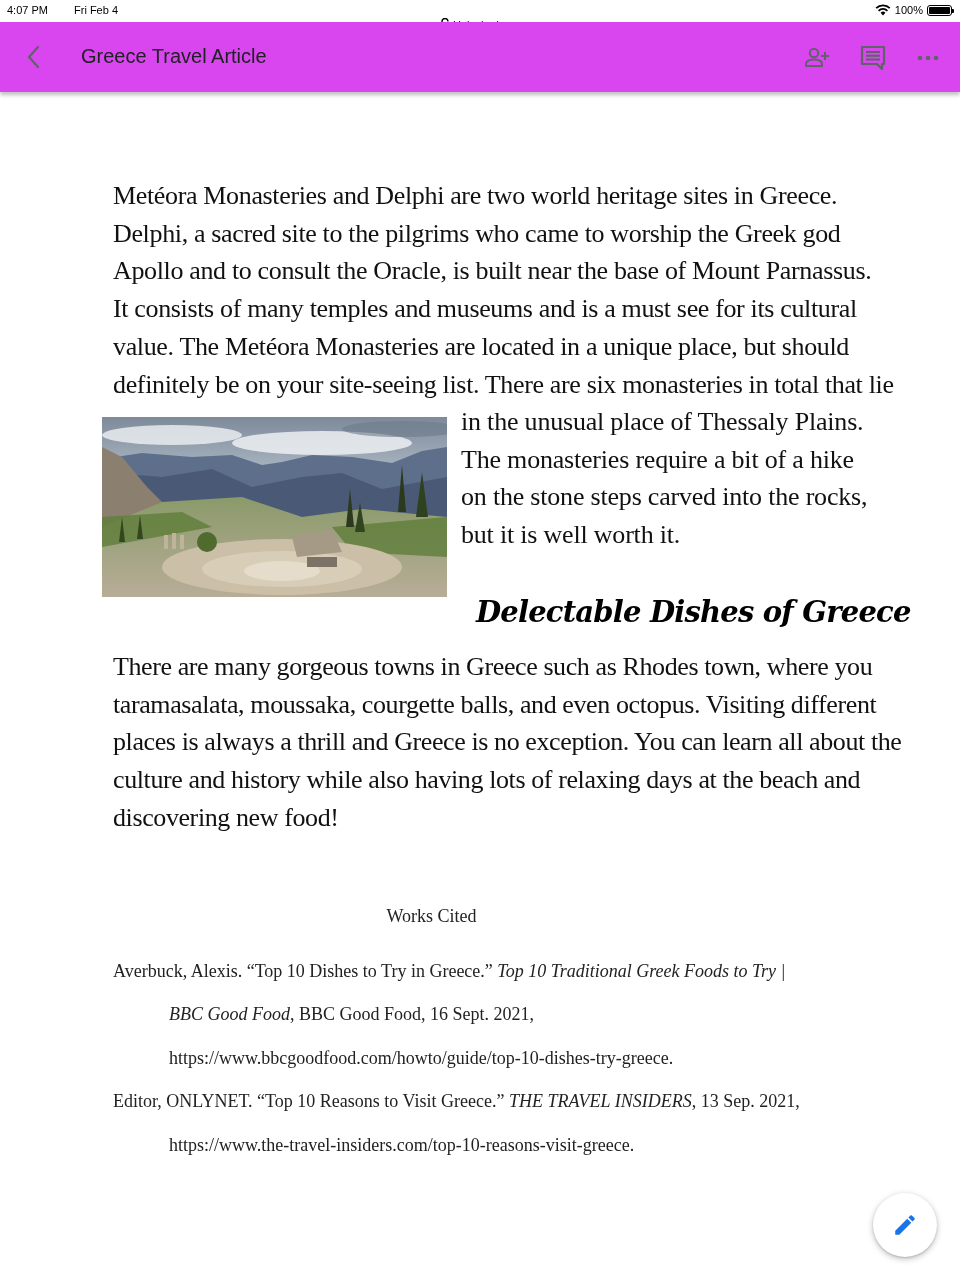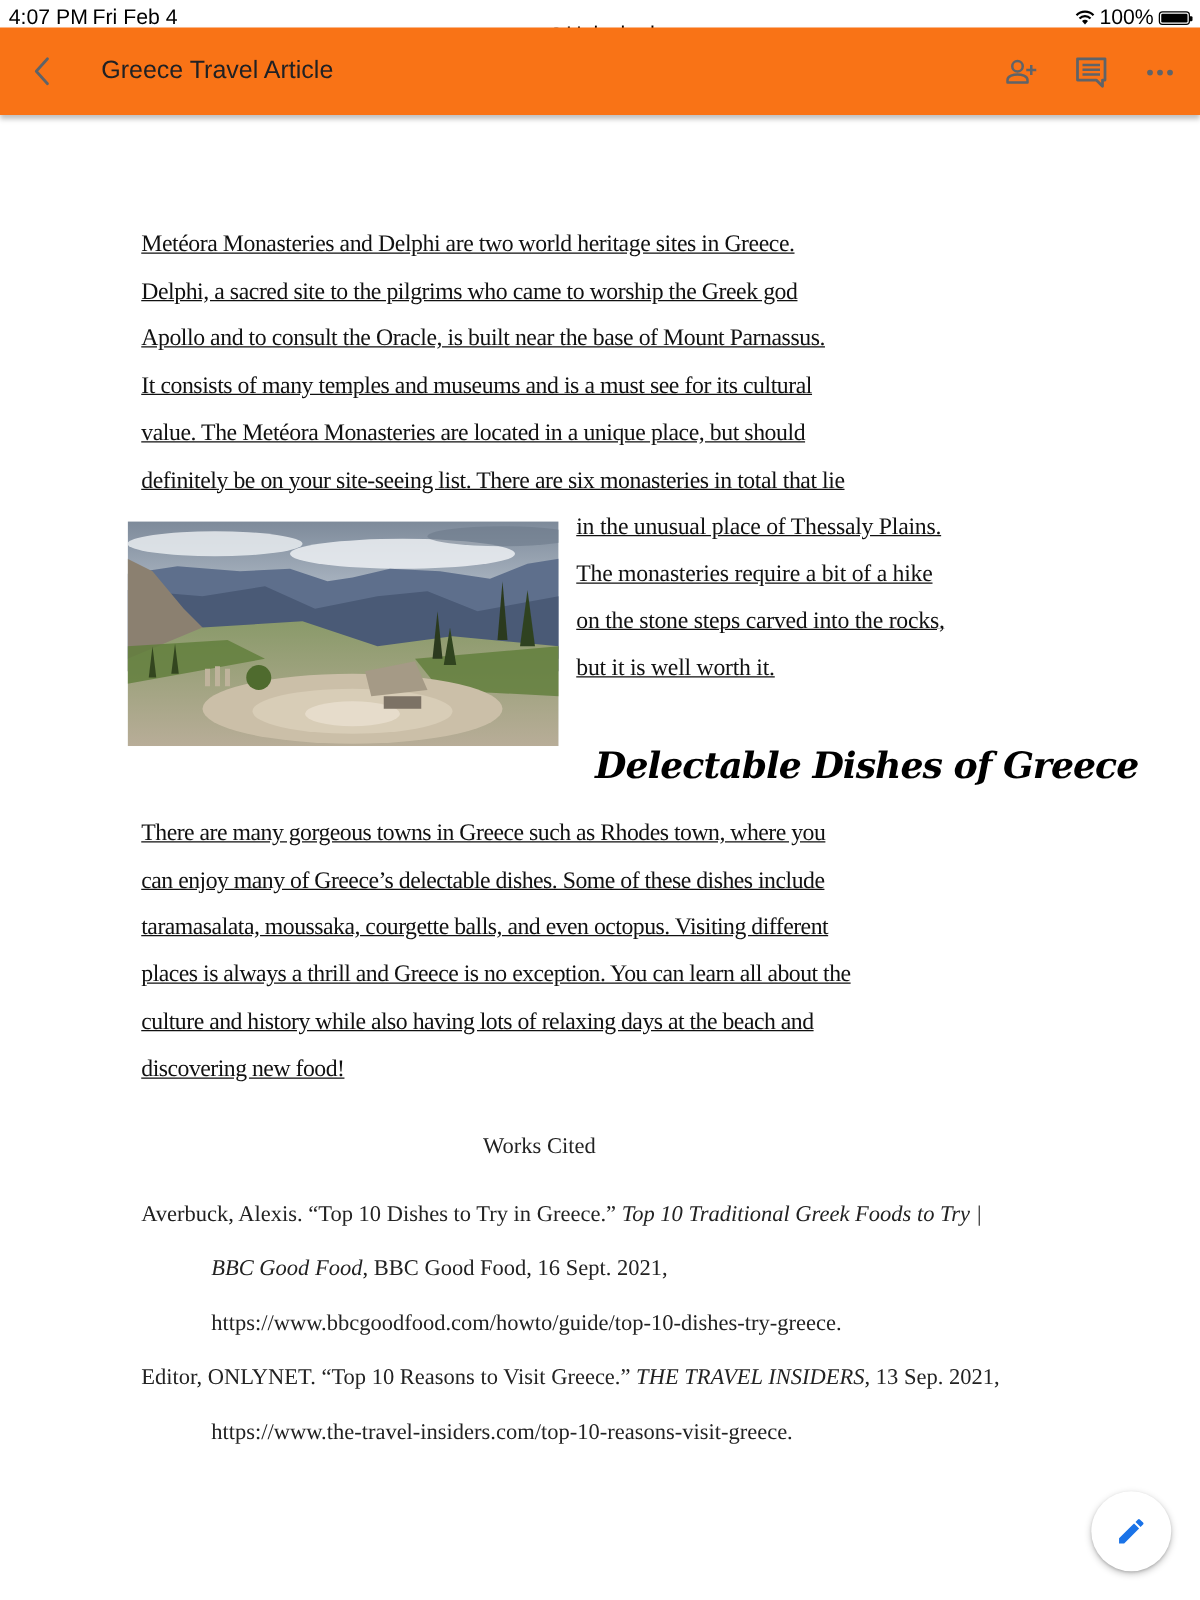--- a/index.html
+++ b/index.html
@@ -2,44 +2,44 @@
 <html><head>
 <meta charset="utf-8">
 <style>
   html, body { margin: 0; padding: 0; }
   body {
     width: 960px; height: 1280px; position: relative; overflow: hidden;
     background: #ffffff; font-family: "Liberation Sans", sans-serif; color: #202124;
   }
   .status-bar {
     position: absolute; top: 0; left: 0; width: 960px; height: 22px;
-    font-size: 17px; color: #000;
+    font-size: 11px; color: #000;
   }
   .status-bar .time { position: absolute; left: 7px; top: 4px; }
   .status-bar .date { position: absolute; left: 74px; top: 4px; }
   .status-bar .center { position: absolute; left: 440px; top: 18px; display: flex; align-items: center; gap: 3px; }
   .status-bar .right { position: absolute; right: 8px; top: 4px; display: flex; align-items: center; gap: 4px; }
   .battery { width: 25px; height: 11px; border: 1px solid #000; border-radius: 3px; padding: 1px; box-sizing: border-box; position: relative; }
   .battery .fill { height: 100%; background: #000; border-radius: 1px; }
   .battery::after { content: ""; position: absolute; right: -3px; top: 3px; width: 2px; height: 4px; background: #000; border-radius: 0 1px 1px 0; }
 
   .app-bar {
     position: absolute; top: 22px; left: 0; width: 960px; height: 70px;
-    background: #f97316; box-shadow: 0 3px 4px rgba(0,0,0,0.25);
+    background: #d946ef; box-shadow: 0 3px 4px rgba(0,0,0,0.25);
   }
   .back-btn { position: absolute; left: 22px; top: 22px; width: 24px; height: 26px; cursor: pointer; }
   .doc-title { position: absolute; left: 81px; top: 23px; font-size: 20px; color: #202124; }
   .app-icon { position: absolute; top: 22px; width: 28px; height: 28px; cursor: pointer; }
   .add-person { left: 803px; }
   .comments { left: 859px; }
   .more { left: 914px; }
 
   .page { position: absolute; top: 95px; left: 0; width: 960px; }
   .body-text {
-    font-family: "Liberation Serif", serif; font-size: 19px; line-height: 37.7px; color: #111; text-decoration: underline;
+    font-family: "Liberation Serif", serif; font-size: 26px; line-height: 37.7px; color: #111;
   }
   .p1 { position: absolute; left: 113px; top: 82px; width: 740px; letter-spacing: -0.35px; }
   .p1 span { display: block; white-space: nowrap; }
   .p1b { position: absolute; left: 461px; top: 308px; width: 400px; letter-spacing: -0.2px; }
   .p1b span { display: block; white-space: nowrap; }
 
   .photo {
     position: absolute; left: 102px; top: 322px; width: 345px; height: 180px; overflow: hidden;
   }
   .heading {
@@ -176,21 +176,20 @@
     <span>in the unusual place of Thessaly Plains.</span>
     <span>The monasteries require a bit of a hike</span>
     <span>on the stone steps carved into the rocks,</span>
     <span>but it is well worth it.</span>
   </div>
 
   <div class="heading">Delectable Dishes of Greece</div>
 
   <div class="body-text p2">
     <span>There are many gorgeous towns in Greece such as Rhodes town, where you</span>
-    <span>can enjoy many of Greece’s delectable dishes. Some of these dishes include</span>
     <span>taramasalata, moussaka, courgette balls, and even octopus. Visiting different</span>
     <span>places is always a thrill and Greece is no exception. You can learn all about the</span>
     <span>culture and history while also having lots of relaxing days at the beach and</span>
     <span>discovering new food!</span>
   </div>
 
   <div class="works-cited-title">Works Cited</div>
 
   <div class="citations">
     <span class="line"><span>Averbuck, Alexis. “Top 10 Dishes to Try in Greece.” </span><i>Top 10 Traditional Greek Foods to Try |</i></span>

